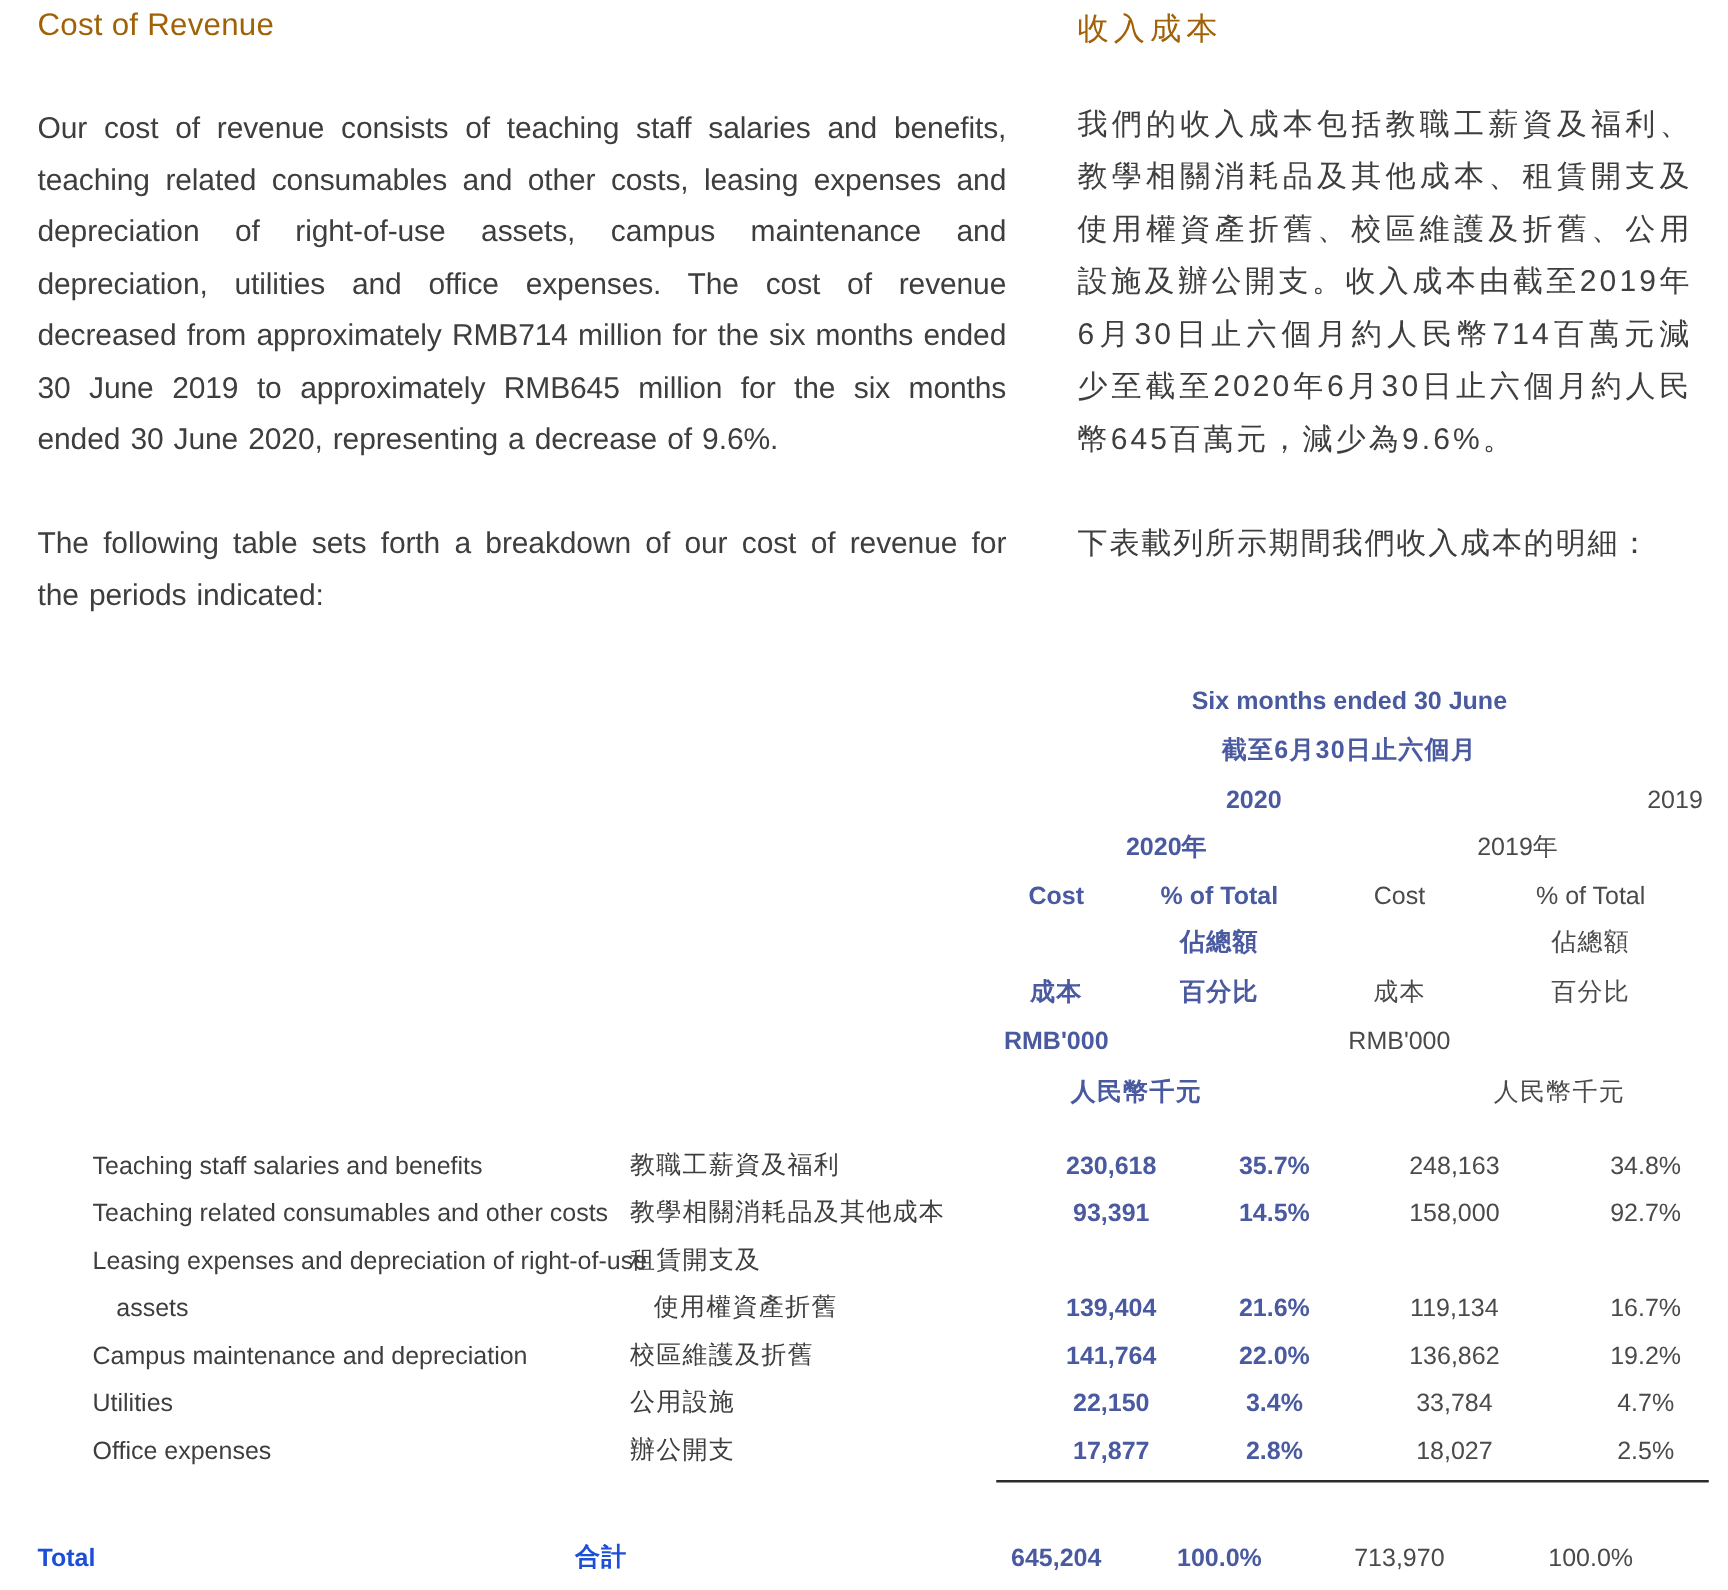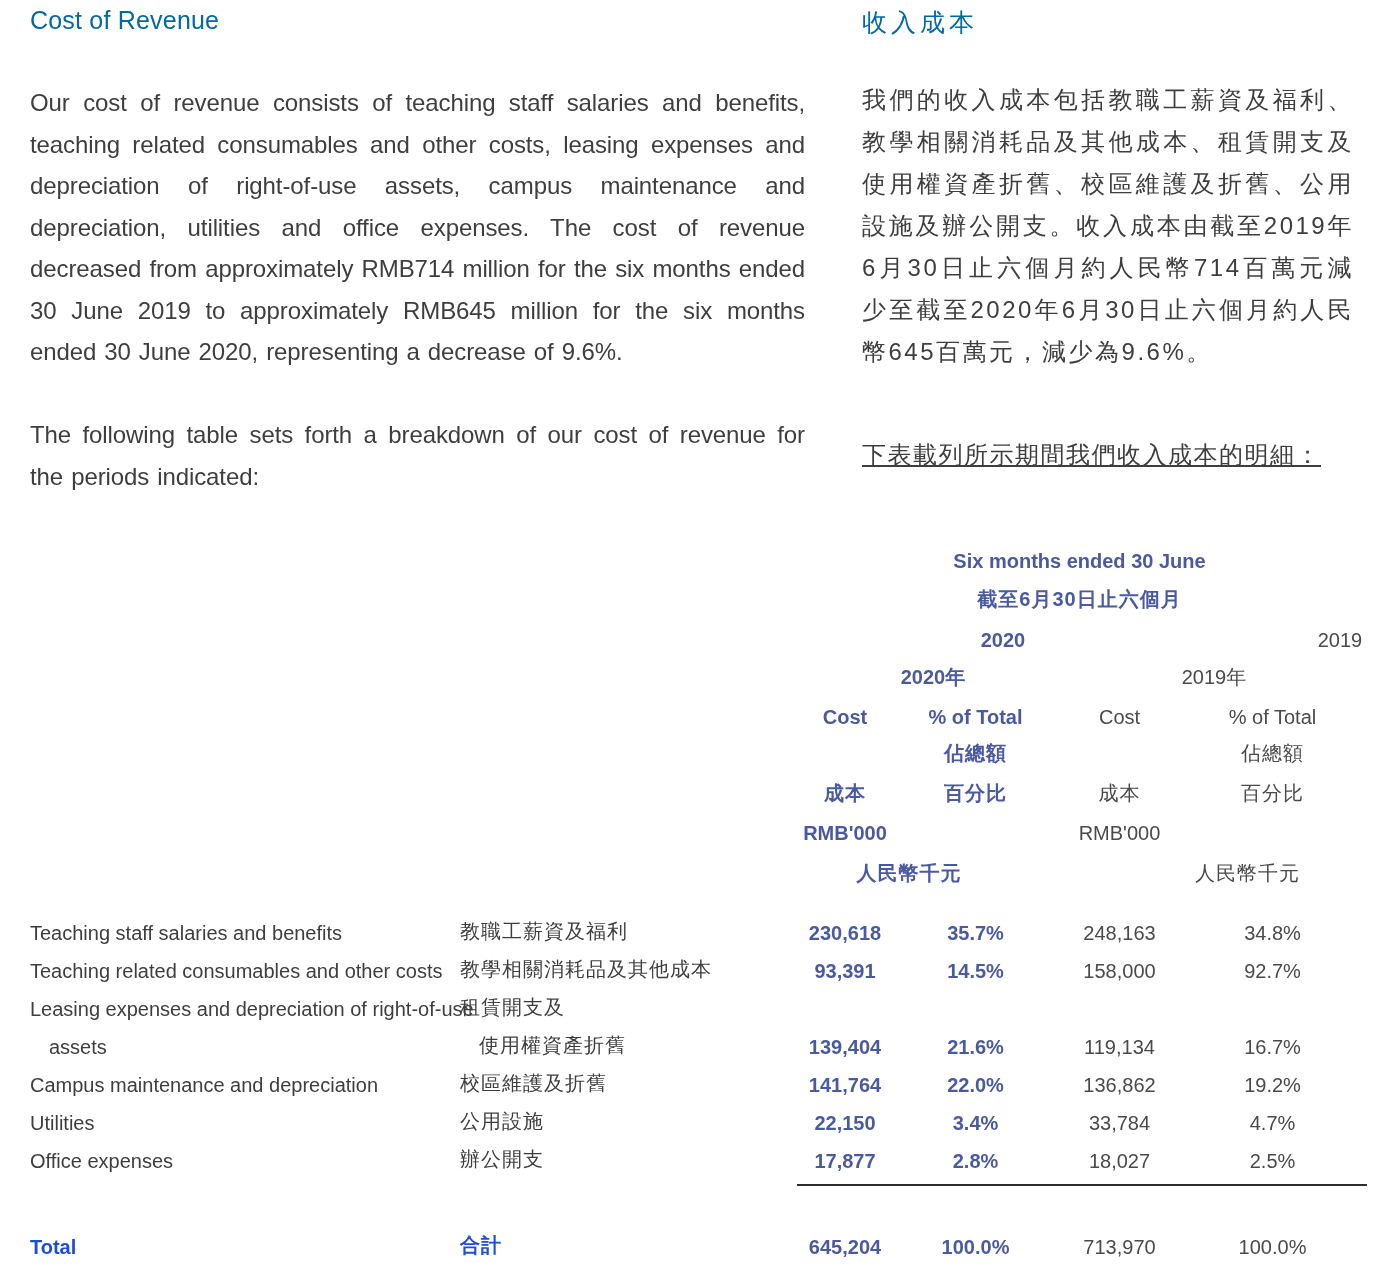--- a/index.html
+++ b/index.html
@@ -5,52 +5,52 @@
   html,body { margin:0; padding:0; background:#ffffff; }
   body {
     width:1382px; height:1272px;
     font-family:"Liberation Sans","DejaVu Sans",sans-serif;
     color:#3e3e3e;
     -webkit-font-smoothing:antialiased;
   }
   .page { position:relative; width:1382px; height:1272px; overflow:hidden; background:#ffffff; }
 
   
-  .heading { position:absolute; top:6px; font-size:25px; font-weight:400; color:#0369a1; letter-spacing:.2px; }
+  .heading { position:absolute; top:6px; font-size:25px; font-weight:400; color:#a16207; letter-spacing:.2px; }
   #heading-en { left:30px; }
   #heading-zh { left:862px; letter-spacing:4px; }
 
   
   .para-en { position:absolute; left:30px; width:775px; font-size:24px; line-height:41.5px;
              text-align:justify; color:#3e3e3e; letter-spacing:-0.1px; word-spacing:1.5px; }
   #para-en-1 { top:82px; }
   #para-en-2 { top:414px; }
   .para-zh { position:absolute; left:862px; width:492px; font-size:24px; line-height:42px;
              text-align:justify; color:#3e3e3e; letter-spacing:2.5px; }
   #para-zh-1 { top:79px; }
-  #para-zh-2 { top:434px; letter-spacing:1.5px;text-decoration:underline; }
+  #para-zh-2 { top:414px; letter-spacing:1.5px; }
 
   
   .ftable { position:absolute; left:30px; top:538px; width:1312px; }
   .trow { display:grid; grid-template-columns:430px 315px 140px 121px 167px 139px; align-items:end; }
   .trow .c { font-size:20px; white-space:nowrap; padding-bottom:6px; }
   .c3 { grid-column:3; } .c4 { grid-column:4; } .c5 { grid-column:5; } .c6 { grid-column:6; }
   .span36 { grid-column:3/7; text-align:center; padding-left:42px; }
   .grp2020 { grid-column:3/5; text-align:center; padding-left:55px; }
   .grp2019 { grid-column:5/7; text-align:center; padding-left:50px; }
   .n { text-align:center; }
   .bb { color:#4a5aa0; font-weight:700; }           
   .g19 { color:#4a4a4a; font-weight:400; }          
   .lbl { color:#3e3e3e; font-size:19px; }
   .zh-lbl { letter-spacing:1px; }
   .indent { padding-left:19px; }
   .hA { height:41px; } .hB { height:40px; } .hC { height:39px;gap:28px; } .hD { height:39px; }
   .hE { height:38px; } .hF { height:38px; } .hG { height:40px; } .hH { height:38px; } .hI { height:42px;gap:32px; }
   .hgap { height:20px; }
-  .drow { height:38px; }
+  .drow { height:38px;margin-left:44px; }
   .rule-row { display:grid; grid-template-columns:430px 315px 140px 121px 167px 139px; margin-top:5px; }
   .rule { grid-column:3/7; border-top:2px solid #2b2b2b; margin-left:22px; margin-right:-25px; height:0; }
   .total-gap { height:46px; }
   .trow.total-row .c { font-size:20px; }
   .tbold { font-weight:700; color:#1d4ed8; }
 </style>
 </head>
 <body>
 
 <div class="page">

